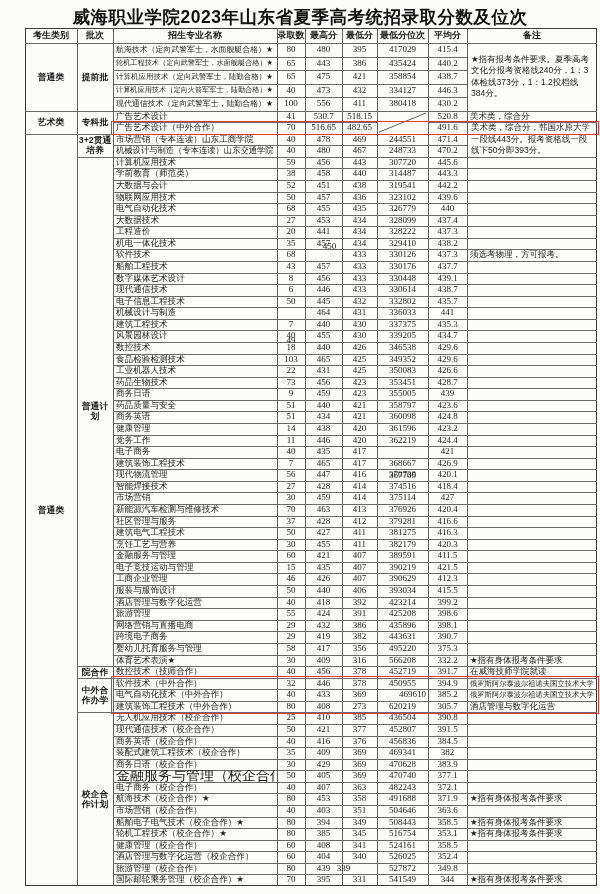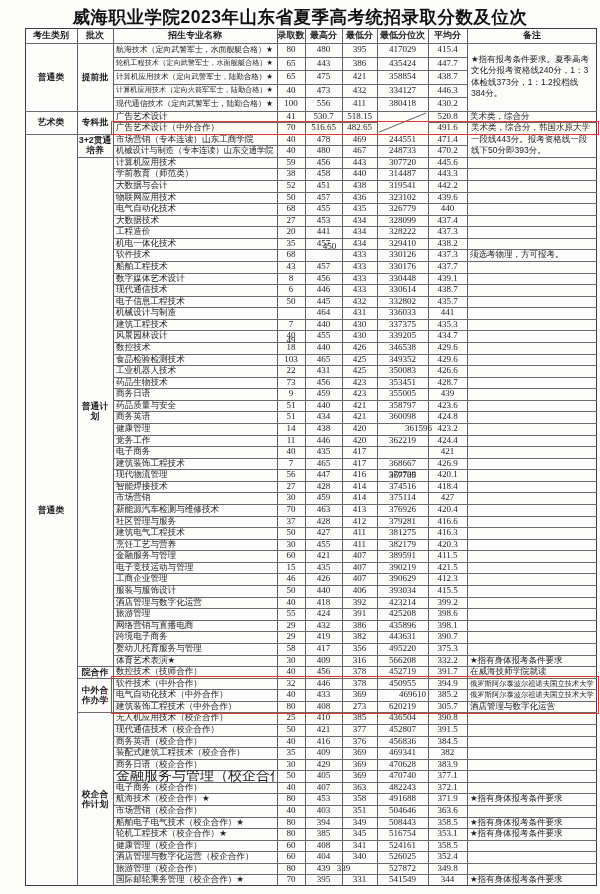--- a/index.html
+++ b/index.html
@@ -348,21 +348,21 @@
       <div class="cell num" style="left: 277px; top: 43px; width: 28px; height: 13.5px; line-height: 13.5px;">80</div>
       <div class="cell num" style="left: 305px; top: 43px; width: 37px; height: 13.5px; line-height: 13.5px;">480</div>
       <div class="cell num" style="left: 342px; top: 43px; width: 35px; height: 13.5px; line-height: 13.5px;">395</div>
       <div class="cell num" style="left: 377px; top: 43px; width: 51px; height: 13.5px; line-height: 13.5px;">417029</div>
       <div class="cell num" style="left: 428px; top: 43px; width: 39px; height: 13.5px; line-height: 13.5px;">415.4</div>
       <div class="cell" style="left: 116px; top: 56.5px; width: 158px; height: 13.5px; line-height: 13.5px; font-size: 7.18182px;">轮机工程技术（定向武警军士，水面舰艇合格）★</div>
       <div class="cell num" style="left: 277px; top: 56.5px; width: 28px; height: 13.5px; line-height: 13.5px;">65</div>
       <div class="cell num" style="left: 305px; top: 56.5px; width: 37px; height: 13.5px; line-height: 13.5px;">443</div>
       <div class="cell num" style="left: 342px; top: 56.5px; width: 35px; height: 13.5px; line-height: 13.5px;">386</div>
       <div class="cell num" style="left: 377px; top: 56.5px; width: 51px; height: 13.5px; line-height: 13.5px;">435424</div>
-      <div class="cell num" style="left: 428px; top: 56.5px; width: 39px; height: 13.5px; line-height: 13.5px;">447.7</div>
+      <div class="cell num" style="left: 428px; top: 56.5px; width: 39px; height: 13.5px; line-height: 13.5px;">440.2</div>
       <div class="cell" style="left: 116px; top: 70px; width: 158px; height: 13.5px; line-height: 13.5px; font-size: 7.52381px;">计算机应用技术（定向武警军士，陆勤合格）★</div>
       <div class="cell num" style="left: 277px; top: 70px; width: 28px; height: 13.5px; line-height: 13.5px;">65</div>
       <div class="cell num" style="left: 305px; top: 70px; width: 37px; height: 13.5px; line-height: 13.5px;">475</div>
       <div class="cell num" style="left: 342px; top: 70px; width: 35px; height: 13.5px; line-height: 13.5px;">421</div>
       <div class="cell num" style="left: 377px; top: 70px; width: 51px; height: 13.5px; line-height: 13.5px;">358854</div>
       <div class="cell num" style="left: 428px; top: 70px; width: 39px; height: 13.5px; line-height: 13.5px;">438.7</div>
       <div class="cell" style="left: 116px; top: 83.5px; width: 158px; height: 13.5px; line-height: 13.5px; font-size: 7.18182px;">计算机应用技术（定向火箭军军士，陆勤合格）★</div>
       <div class="cell num" style="left: 277px; top: 83.5px; width: 28px; height: 13.5px; line-height: 13.5px;">40</div>
       <div class="cell num" style="left: 305px; top: 83.5px; width: 37px; height: 13.5px; line-height: 13.5px;">473</div>
       <div class="cell num" style="left: 342px; top: 83.5px; width: 35px; height: 13.5px; line-height: 13.5px;">432</div>
@@ -533,21 +533,21 @@
       <div class="cell" style="left: 116px; top: 411.44px; width: 158px; height: 11.5746px; line-height: 11.5746px; font-size: 8.6px;">商务英语</div>
       <div class="cell num" style="left: 277px; top: 411.44px; width: 28px; height: 11.5746px; line-height: 11.5746px;">51</div>
       <div class="cell num" style="left: 305px; top: 411.44px; width: 37px; height: 11.5746px; line-height: 11.5746px;">434</div>
       <div class="cell num" style="left: 342px; top: 411.44px; width: 35px; height: 11.5746px; line-height: 11.5746px;">421</div>
       <div class="cell num" style="left: 377px; top: 411.44px; width: 51px; height: 11.5746px; line-height: 11.5746px;">360098</div>
       <div class="cell num" style="left: 428px; top: 411.44px; width: 39px; height: 11.5746px; line-height: 11.5746px;">424.8</div>
       <div class="cell" style="left: 116px; top: 423.015px; width: 158px; height: 11.5746px; line-height: 11.5746px; font-size: 8.6px;">健康管理</div>
       <div class="cell num" style="left: 277px; top: 423.015px; width: 28px; height: 11.5746px; line-height: 11.5746px;">14</div>
       <div class="cell num" style="left: 305px; top: 423.015px; width: 37px; height: 11.5746px; line-height: 11.5746px;">438</div>
       <div class="cell num" style="left: 342px; top: 423.015px; width: 35px; height: 11.5746px; line-height: 11.5746px;">420</div>
-      <div class="cell num" style="left: 393px; top: 423.015px; width: 51px; height: 11.5746px; line-height: 11.5746px;">361596</div>
+      <div class="cell num" style="left: 377px; top: 423.015px; width: 51px; height: 11.5746px; line-height: 11.5746px;">361596</div>
       <div class="cell num" style="left: 428px; top: 423.015px; width: 39px; height: 11.5746px; line-height: 11.5746px;">423.2</div>
       <div class="cell" style="left: 116px; top: 434.59px; width: 158px; height: 11.5746px; line-height: 11.5746px; font-size: 8.6px;">党务工作</div>
       <div class="cell num" style="left: 277px; top: 434.59px; width: 28px; height: 11.5746px; line-height: 11.5746px;">11</div>
       <div class="cell num" style="left: 305px; top: 434.59px; width: 37px; height: 11.5746px; line-height: 11.5746px;">446</div>
       <div class="cell num" style="left: 342px; top: 434.59px; width: 35px; height: 11.5746px; line-height: 11.5746px;">420</div>
       <div class="cell num" style="left: 377px; top: 434.59px; width: 51px; height: 11.5746px; line-height: 11.5746px;">362219</div>
       <div class="cell num" style="left: 428px; top: 434.59px; width: 39px; height: 11.5746px; line-height: 11.5746px;">424.4</div>
       <div class="cell" style="left: 116px; top: 446.164px; width: 158px; height: 11.5746px; line-height: 11.5746px; font-size: 8.6px;">电子商务</div>
       <div class="cell num" style="left: 277px; top: 446.164px; width: 28px; height: 11.5746px; line-height: 11.5746px;">40</div>
       <div class="cell num" style="left: 305px; top: 446.164px; width: 37px; height: 11.5746px; line-height: 11.5746px;">435</div>

